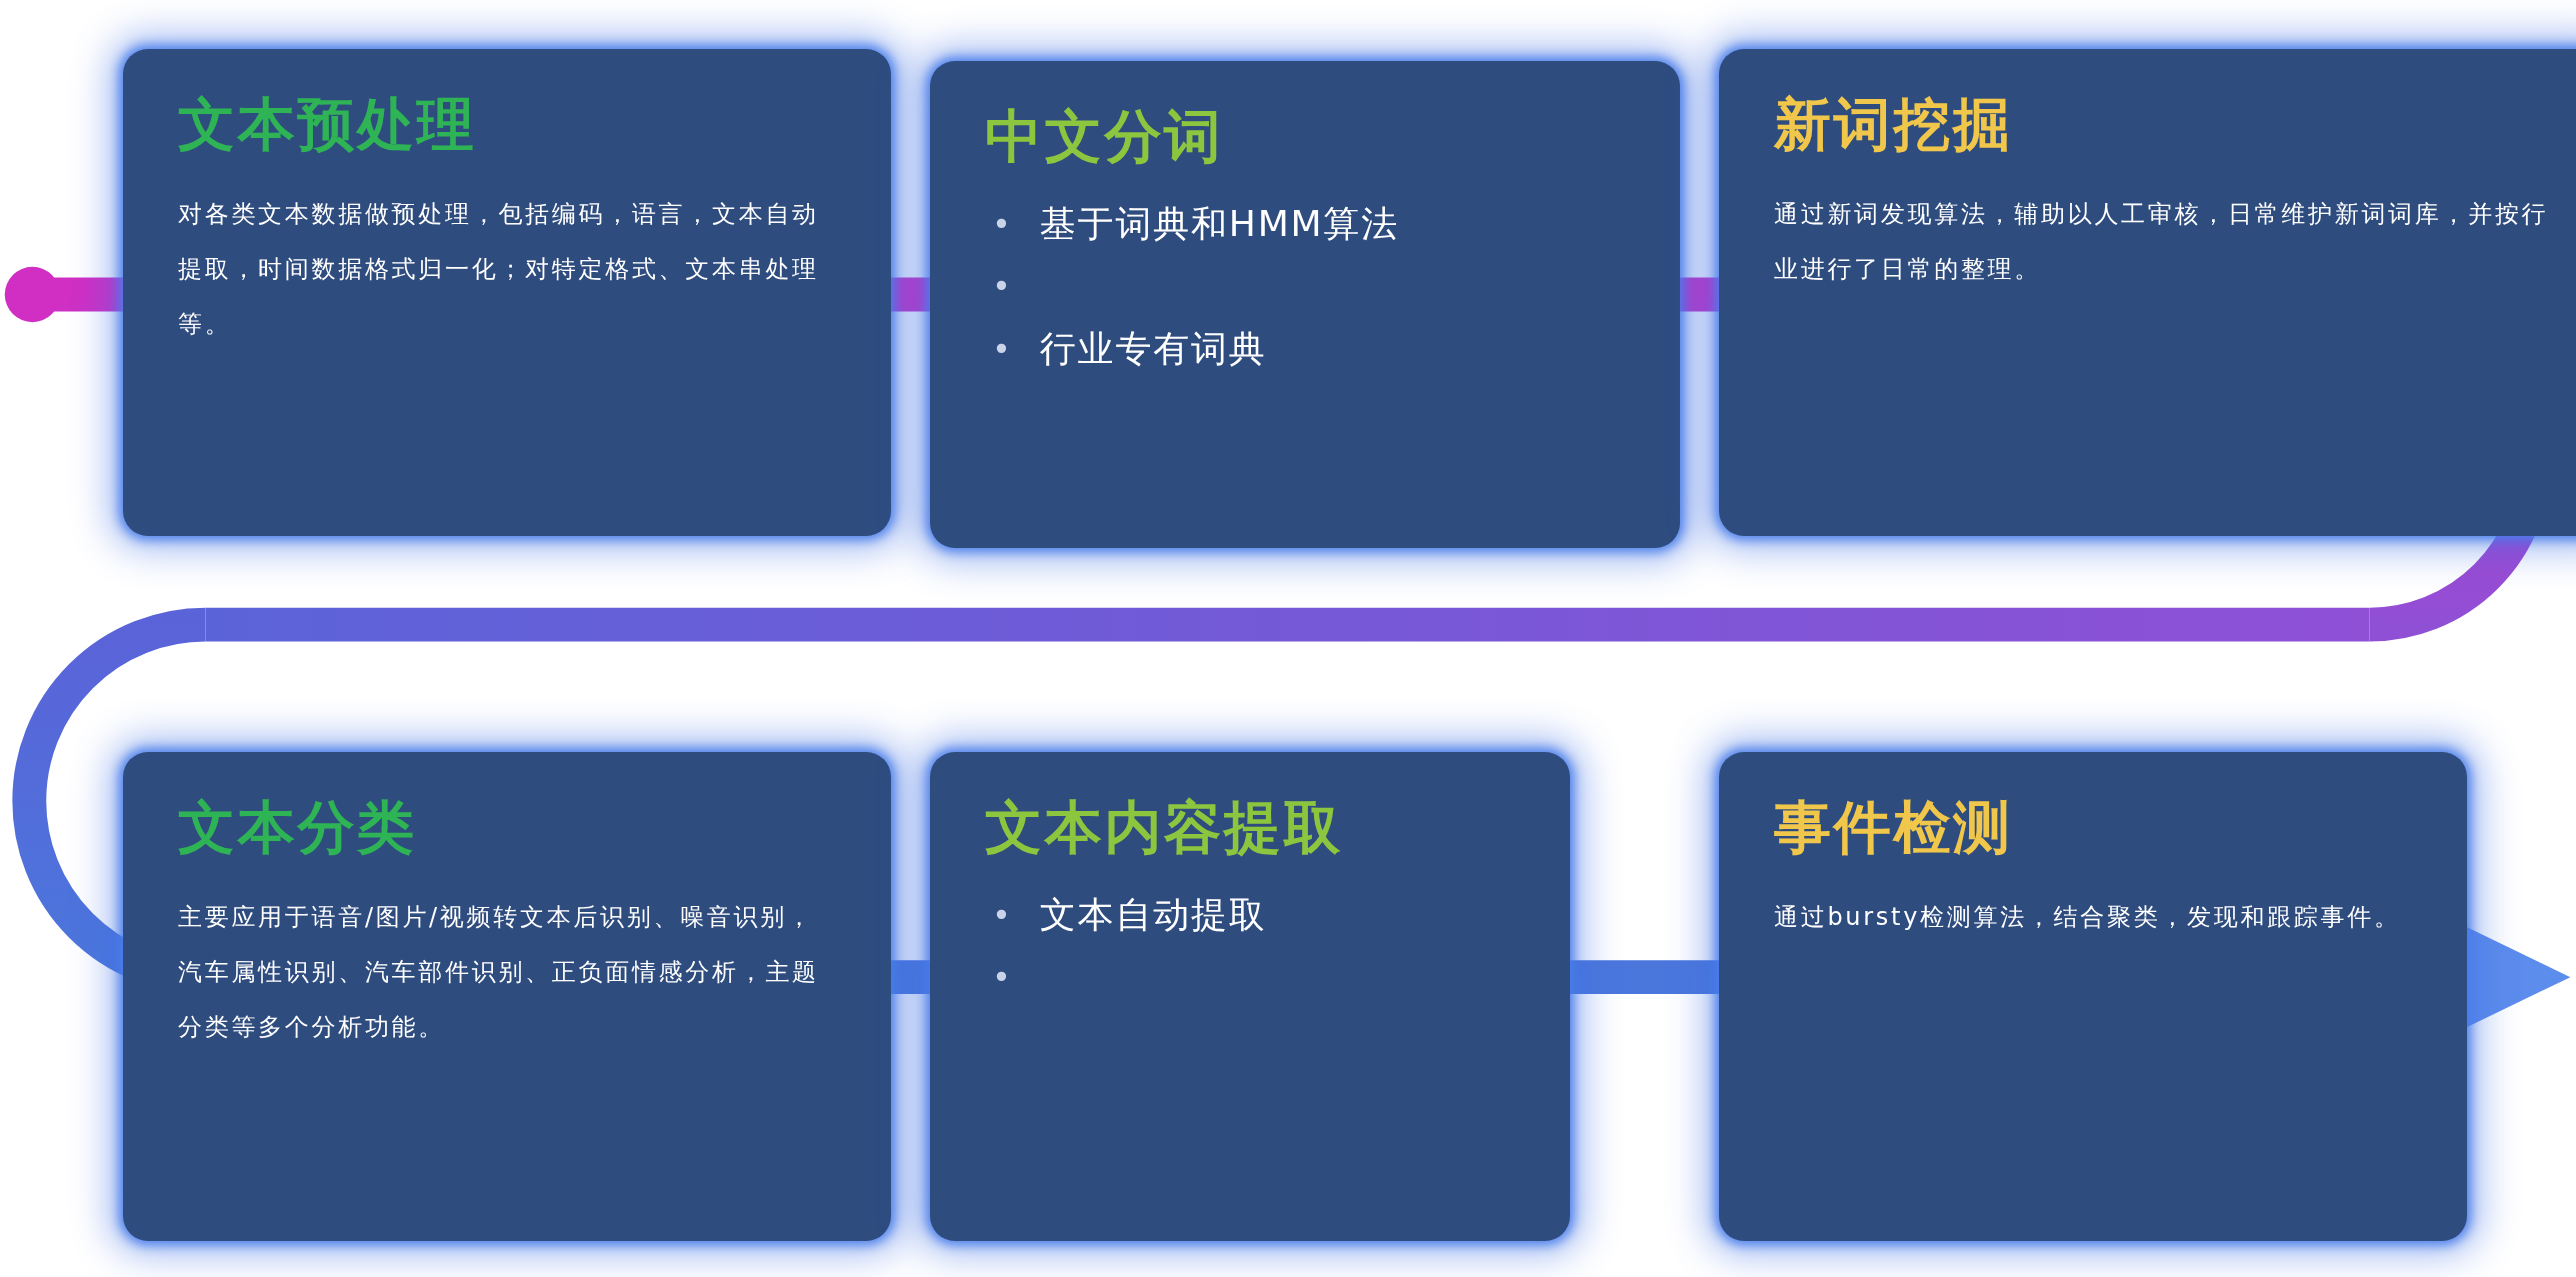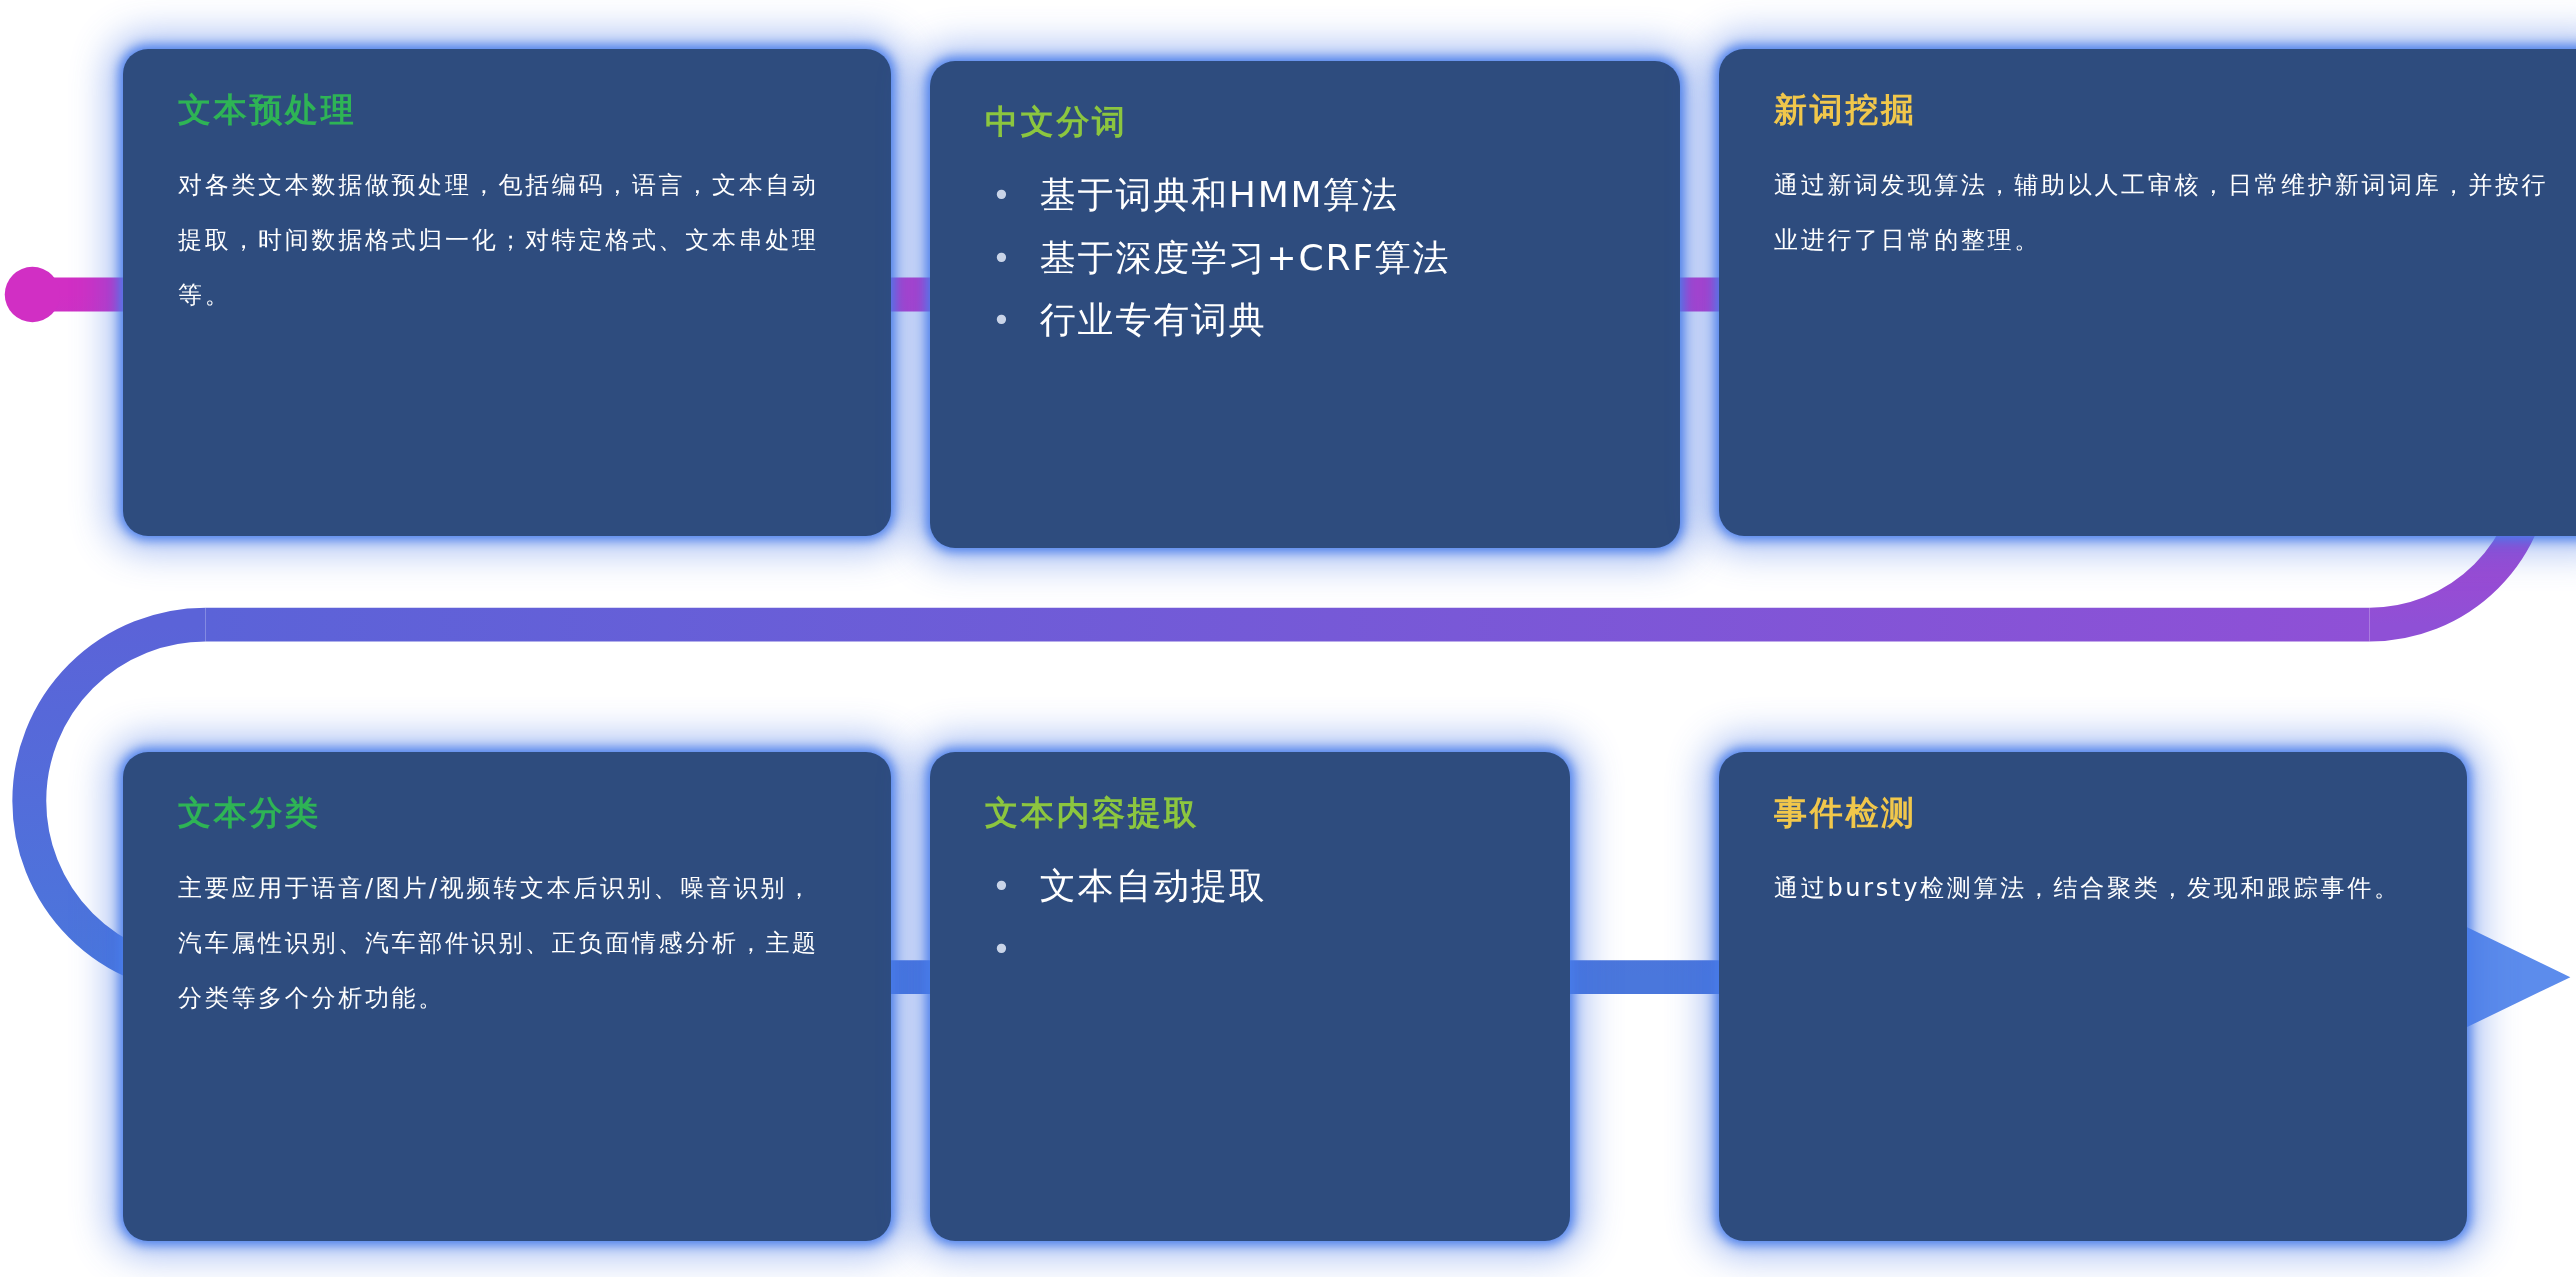--- a/index.html
+++ b/index.html
@@ -17,21 +17,21 @@
     z-index:2;
     background:#2e4c7e;
     border-radius:25px;
     box-shadow:0 0 10.7px 3.6px rgba(73,125,235,.95), 0 0 36px 14.3px rgba(64,114,228,.45);
     padding:41px 55px;
     box-sizing:border-box;
     color:#ffffff;
   }
   .card h2{
     margin:0 0 28.6px 0;
-    font-size:33px;
+    font-size:57px;
     font-weight:bold;
     letter-spacing:2.7px;
     line-height:1.2;
   }
   .t-green{color:#2eb455;}
   .t-lime{color:#8cc63f;}
   .t-yellow{color:#f1c74b;}
   .body{
     margin:0;
     font-size:24px;
@@ -98,21 +98,20 @@
 
   <div class="card card2">
     <h2 class="t-lime">中文分词</h2>
     <ul class="bullets">
       <li>
         <span class="bdot">•</span>
         <span>基于词典和HMM算法</span>
       </li>
       <li>
         <span class="bdot">•</span>
-        <span>基于深度学习+CRF算法</span>
       </li>
       <li>
         <span class="bdot">•</span>
         <span>行业专有词典</span>
       </li>
     </ul>
   </div>
 
   <div class="card card3">
     <h2 class="t-yellow">新词挖掘</h2>

